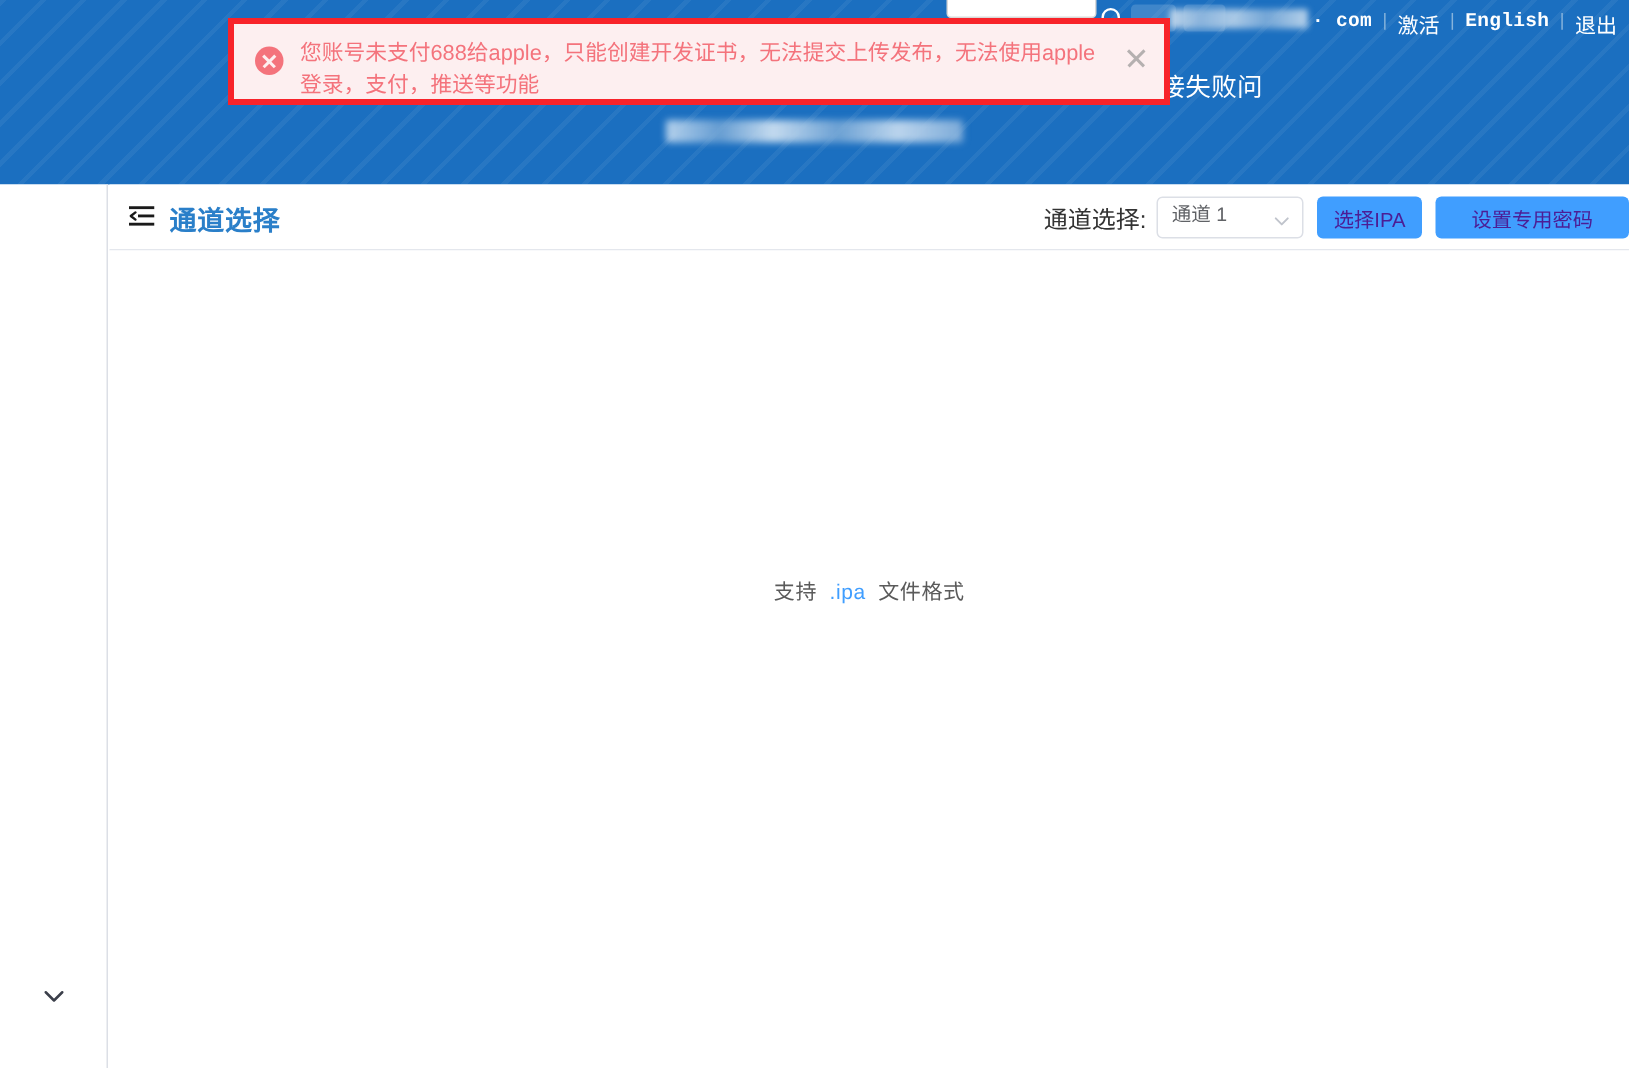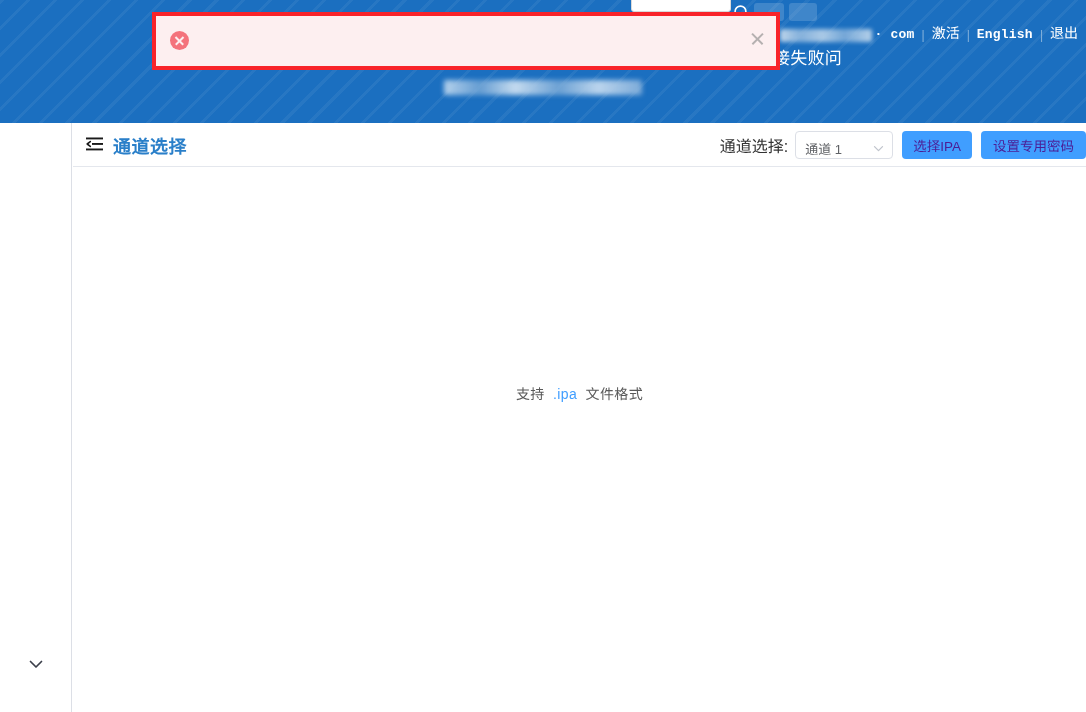--- a/index.html
+++ b/index.html
@@ -34,23 +34,23 @@
         rgba(255,255,255,0.00) 0px,
         rgba(255,255,255,0.00) 16px,
         rgba(255,255,255,0.055) 16px,
         rgba(255,255,255,0.055) 19px);
     overflow: hidden;
   }
 
   .banner-topbar {
     position: absolute;
     right: 8px;
-    top: 16px;
-    display: flex;
-    align-items: flex-end;
+    top: 6px;
+    display: flex;
+    align-items: flex-start;
     height: 26px;
     gap: 0px;
     z-index: 3;
   }
   .blurred-account {
     display: inline-block;
     width: 92px;
     height: 13px;
     vertical-align: -2px;
     border-radius: 2px;
@@ -287,21 +287,21 @@
     white-space: nowrap;
   }
   .channel-select {
     position: relative;
     width: 98px;
     height: 28px;
     border: 1px solid #dcdfe6;
     border-radius: 4px;
     background: #ffffff;
     display: flex;
-    align-items: flex-end;
+    align-items: flex-start;
     padding-left: 9px;
     cursor: pointer;
   }
   .channel-select-value {
     font-size: 13px;
     color: #606266;
     white-space: nowrap;
   }
   .select-caret {
     position: absolute;
@@ -316,21 +316,21 @@
     border-radius: 4px;
     background: #409eff;
     color: #4c1d95;
     font-size: 13.5px;
     font-family: inherit;
     padding: 0 11px;
     margin-left: 9px;
     cursor: pointer;
     white-space: nowrap;
   }
-  .btn-setpass { padding: 0 12px; }
+  .btn-setpass { padding: 0 24px; }
 
   .dropzone {
     position: relative;
     height: 544px;
     background: #ffffff;
     display: flex;
     align-items: center;
     justify-content: center;
   }
   .dropzone-hint {
@@ -383,20 +383,21 @@
       </span>
       <span class="banner-line">
         <span class="blurred-email"></span>
       </span>
     </div>
   </div>
 
   <div class="alert-wrap">
     <div class="alert-inner">
       <span class="alert-icon"></span>
+      <div class="alert-msg">您账号未支付688给apple，只能创建开发证书，无法提交上传发布，无法使用apple登录，支付，推送等功能</div>
       <span class="alert-close"></span>
     </div>
   </div>
 
   <div class="sidebar">
     <div class="sidebar-toggle">
       <svg viewBox="0 0 14 9" width="14" height="9" aria-hidden="true">
         <polyline points="1.5,1.5 7,7 12.5,1.5" fill="none" stroke="#3b3f4a" stroke-width="1.7" stroke-linecap="round" stroke-linejoin="round"></polyline>
       </svg>
     </div>

